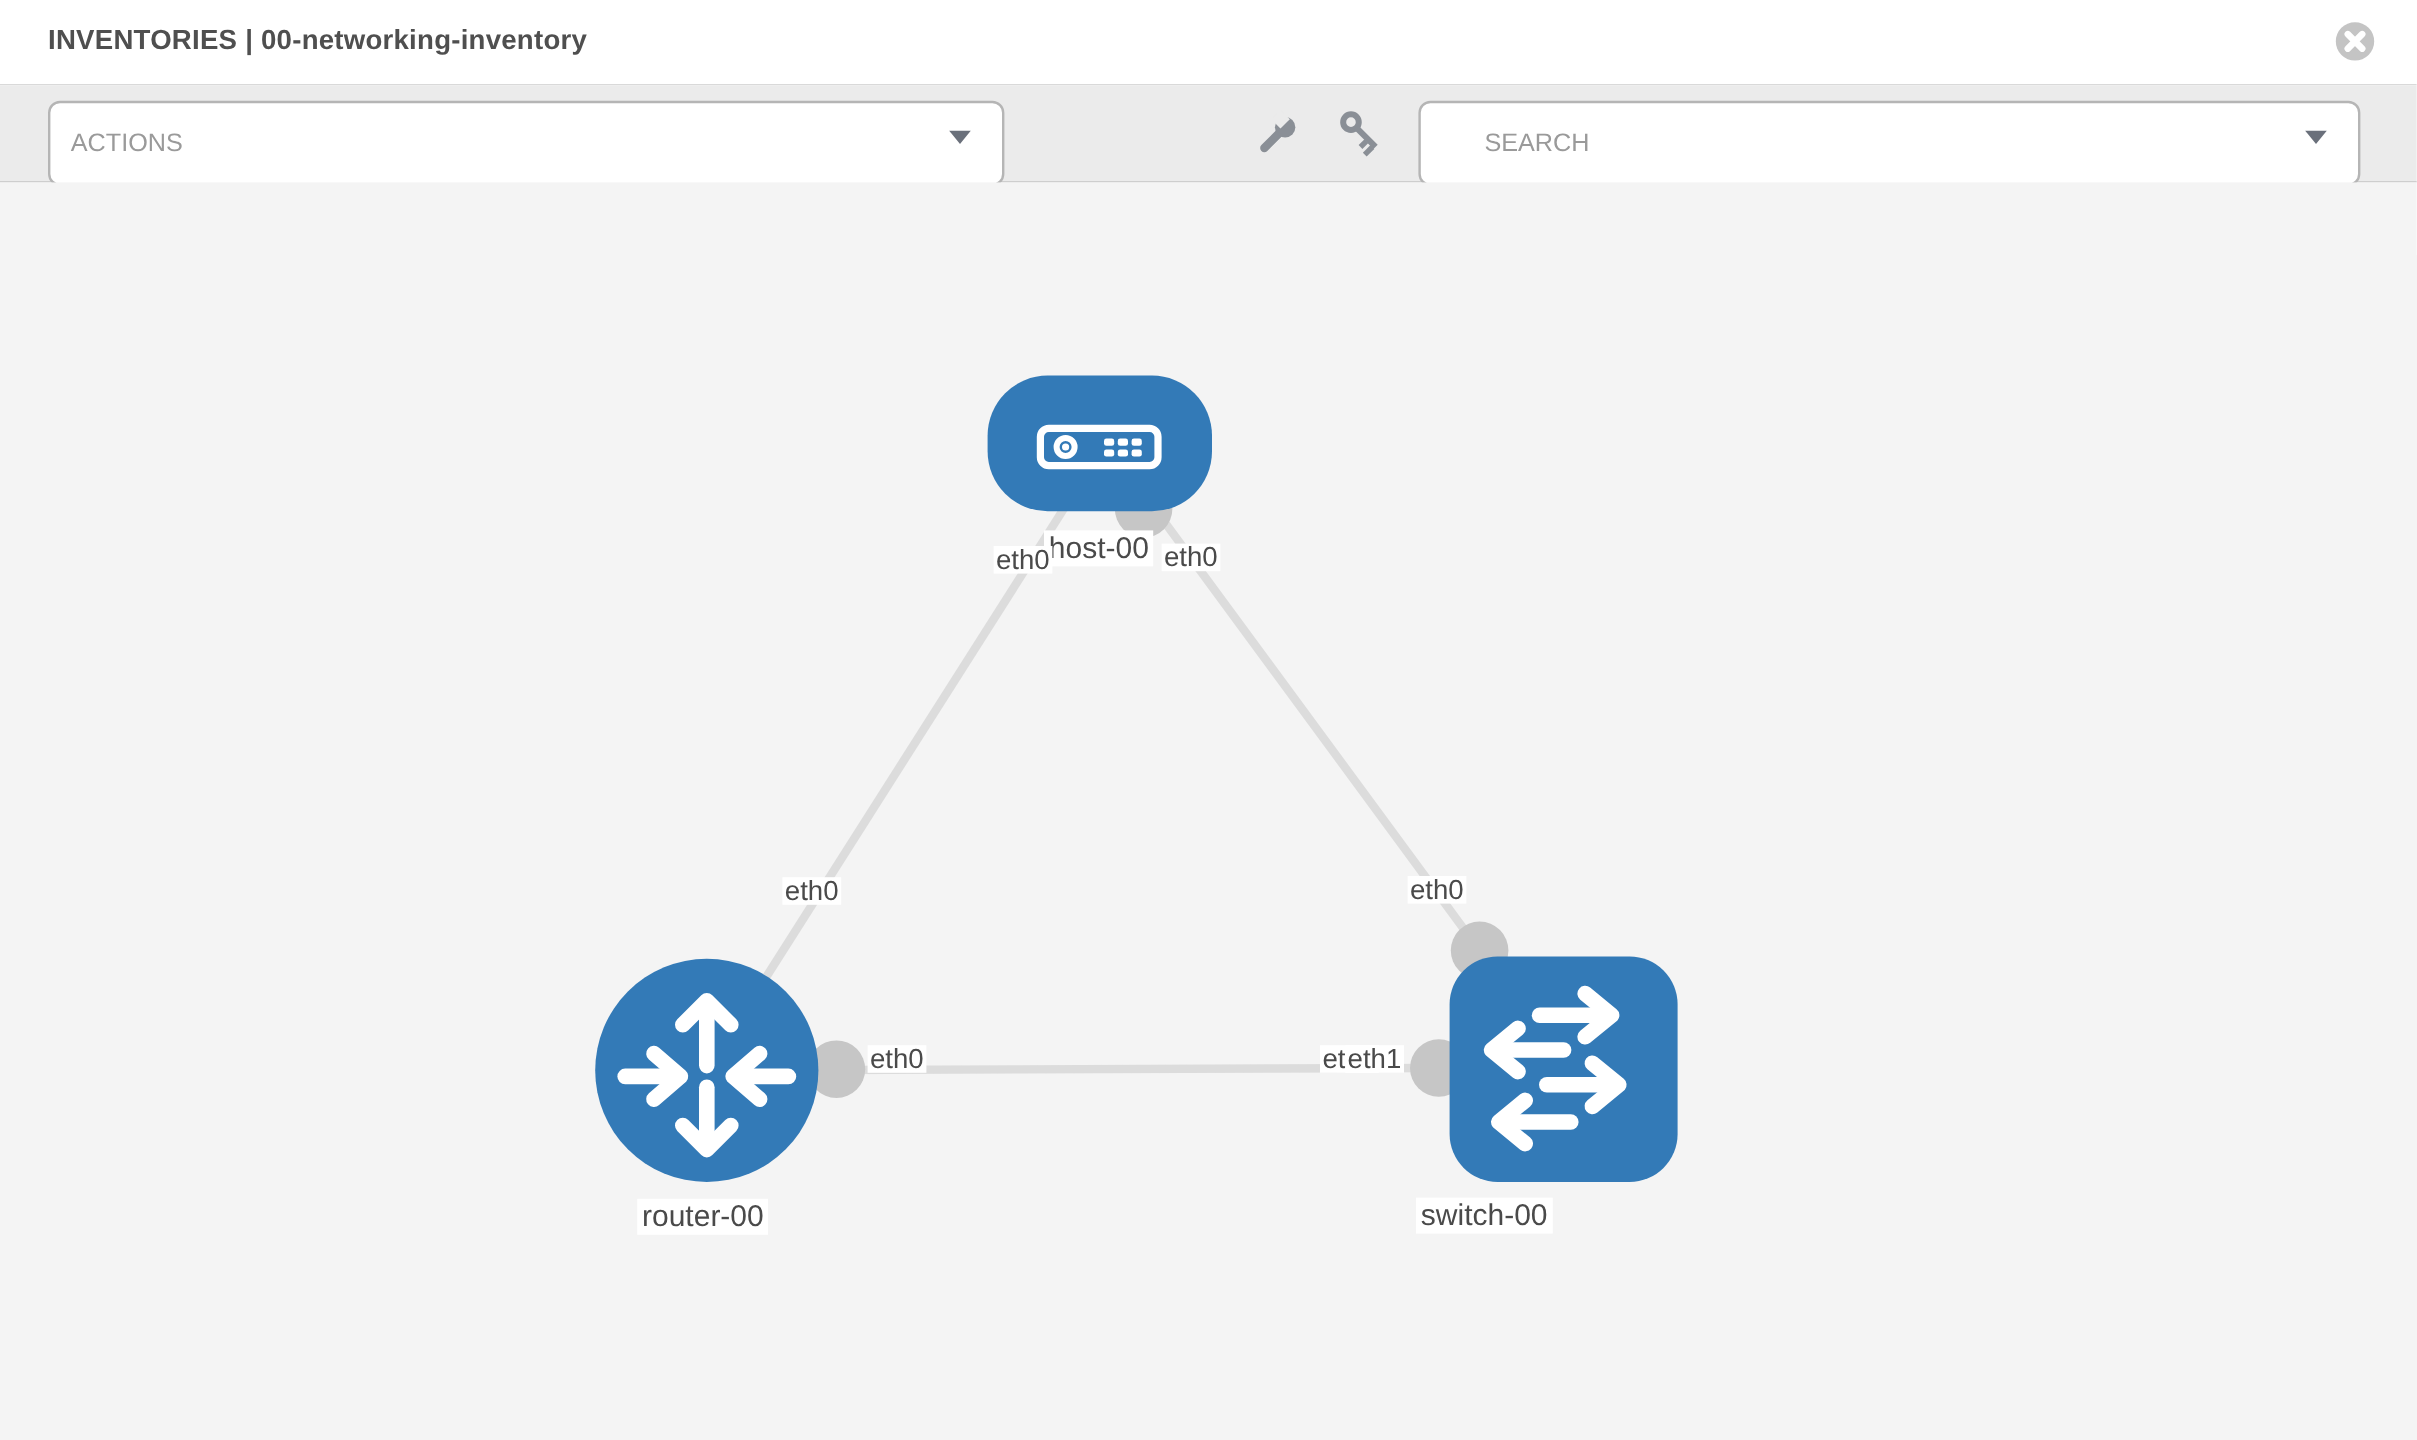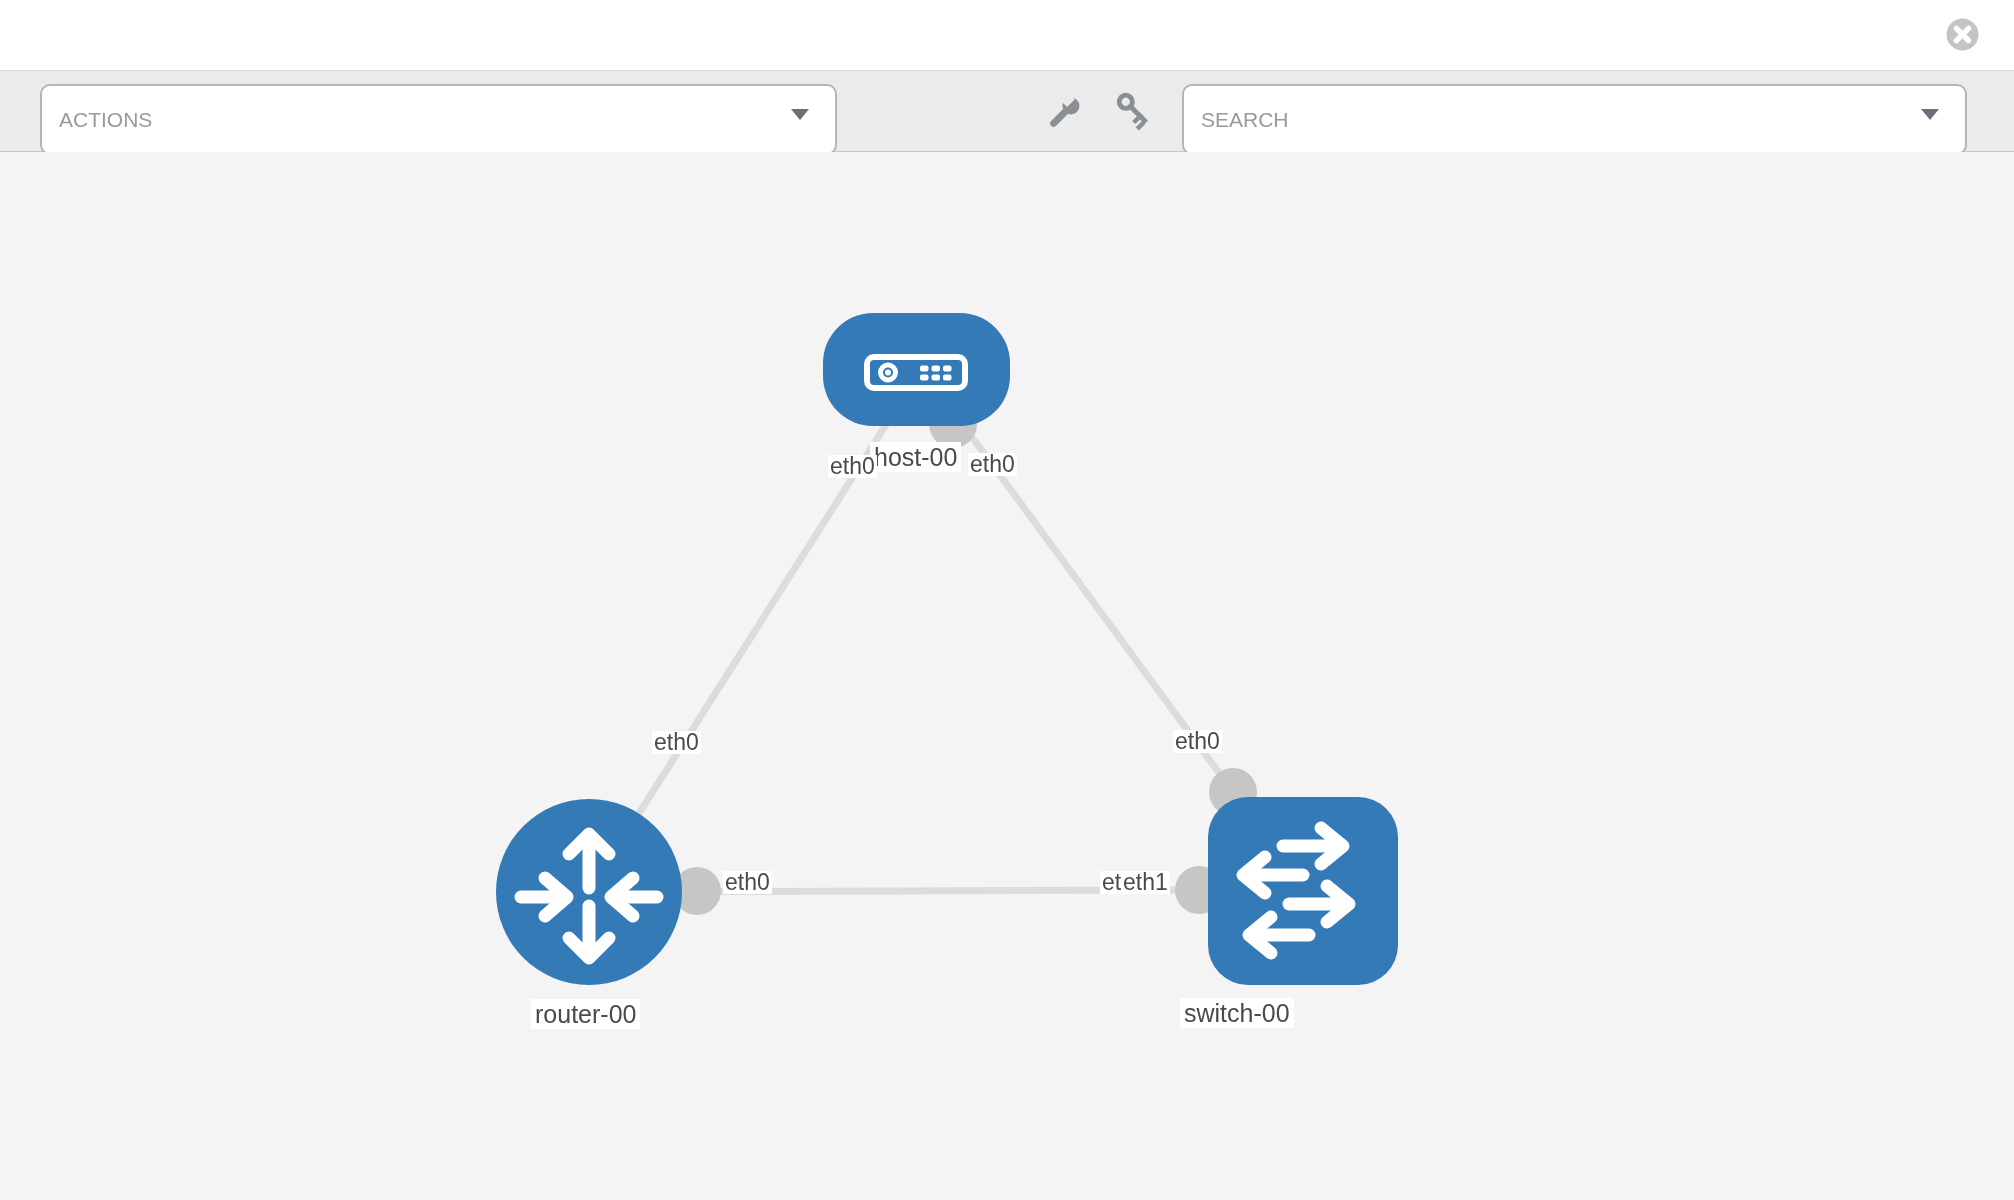--- a/index.html
+++ b/index.html
@@ -14,21 +14,21 @@
   .close-btn { position: absolute; left: 1946px; top: 18px; width: 33px; height: 33px;
     border: none; background: transparent; cursor: pointer; padding: 0; }
 
   
   .toolbar { position: relative; height: 81px; background: #ebebeb;
     border-bottom: 1px solid #c7c7c7; }
   .dropdown { position: absolute; top: 13px; height: 71px; background: #fff;
     border: 2px solid #b5b5b5; border-radius: 10px; display: flex;
     align-items: center; cursor: pointer; }
   .dropdown.actions { left: 40px; width: 797px; }
-  .dropdown.search  { left: 1182px; width: 785px; }
+  .dropdown.search  { left: 1182px; width: 785px; padding-left: 36px; }
   .dropdown .ph { margin-left: 17px; font-size: 21px; color: #9a9a9a; }
   .caret { position: absolute; right: 26px; top: 23px; width: 0; height: 0;
     border-left: 9px solid transparent; border-right: 9px solid transparent;
     border-top: 11px solid #6a707b; }
   .tool-btn { position: absolute; top: 19px; width: 44px; height: 42px; border: none;
     background: transparent; cursor: pointer; padding: 0; }
   .tool-btn.wrench { left: 1044px; }
   .tool-btn.key    { left: 1113px; }
 
   
@@ -39,20 +39,21 @@
   .node-label { font-size: 25px; line-height: 30px; padding: 0 4px; z-index: 5; text-align: right; }
   .port-label { font-size: 23px; line-height: 23px; padding: 0 2px; z-index: 5; }
   .port-label.over { z-index: 6; }
 </style>
 </head>
 <body>
 
 <div class="app">
 
   <div class="header">
+    <div class="page-title">INVENTORIES | 00-networking-inventory</div>
     <button class="close-btn">
       <svg width="33" height="33" viewBox="0 0 33 33">
         <circle cx="16.5" cy="16.5" r="16" fill="#c4c4c4"></circle>
         <path d="M10.5 10.5 L22.5 22.5 M22.5 10.5 L10.5 22.5" stroke="#ffffff" stroke-width="5.5" stroke-linecap="round"></path>
       </svg>
     </button>
   </div>
 
   <div class="toolbar">
     <div class="dropdown actions">

